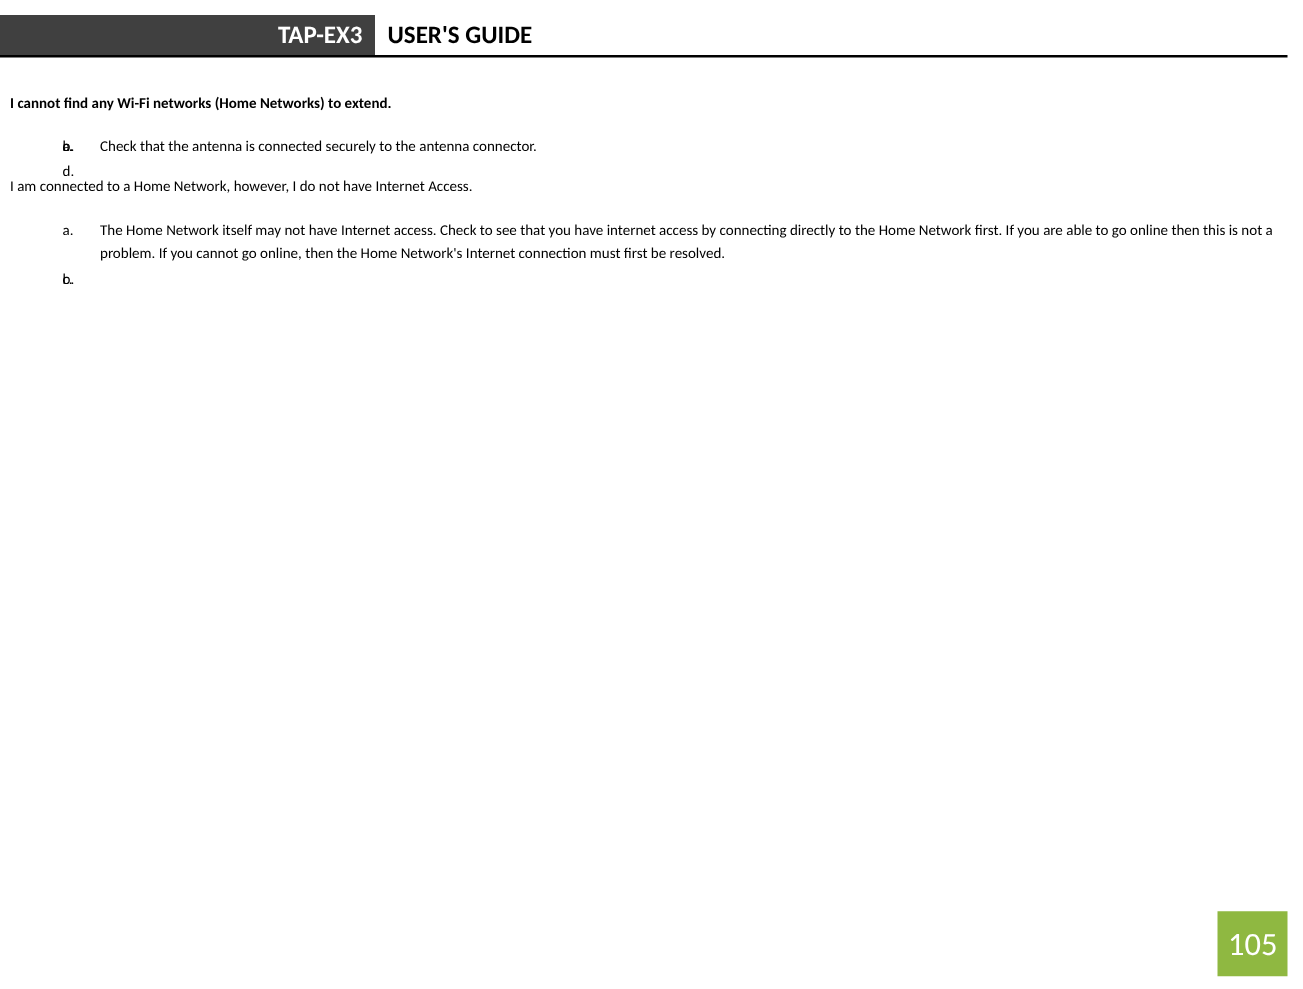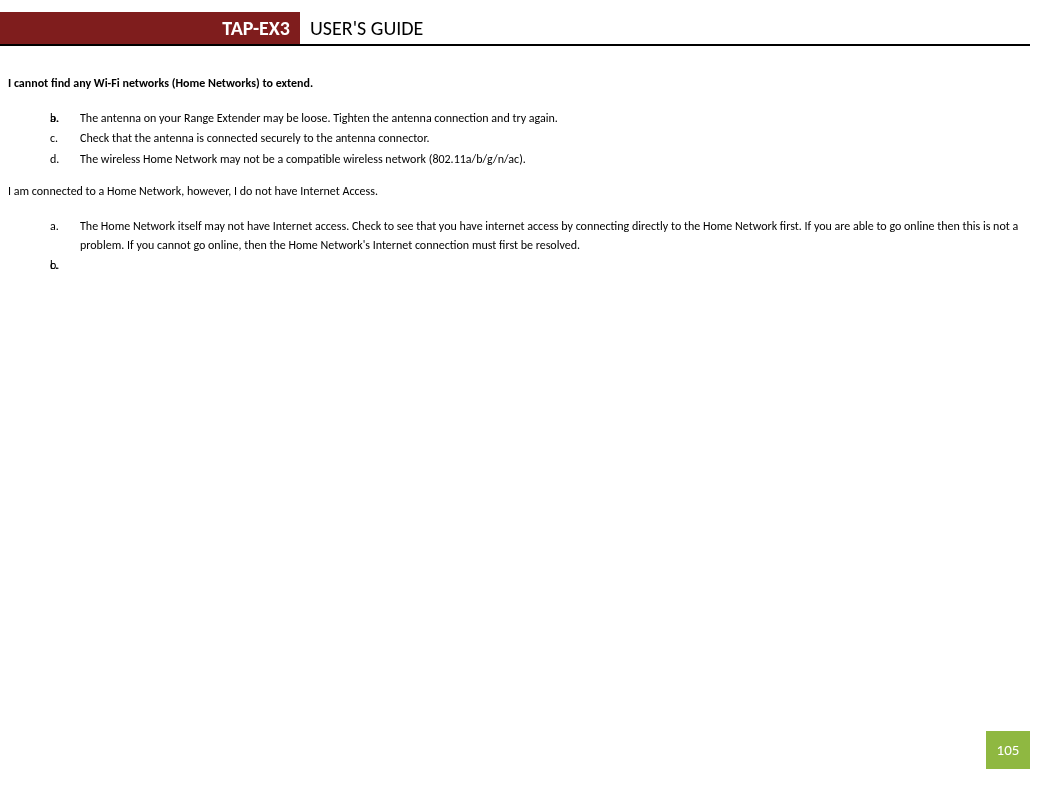--- a/index.html
+++ b/index.html
@@ -11,32 +11,32 @@
     position: relative;
     color: #000;
   }
   .header {
     display: flex;
     align-items: stretch;
     border-bottom: 2px solid #000;
     margin: 12px 12px 0 0;
   }
   .header-badge {
-    background: #7f1d1d;
+    background: #404040;
     color: #fff;
     font-weight: bold;
     font-size: 20px;
     padding: 4px 10px 4px 10px;
     display: flex;
     align-items: center;
     min-width: 300px;
     justify-content: flex-end;
   }
   .header-title {
-    font-weight: normal;
+    font-weight: bold;
     font-size: 20px;
     padding: 4px 10px;
     display: flex;
     align-items: center;
   }
   .content {
     padding: 28px 18px 0 8px;
     font-size: 12px;
     line-height: 1.55;
   }
@@ -61,24 +61,24 @@
   }
   ol.alpha li .marker {
     position: absolute;
     left: -30px;
     top: 0;
   }
   .justify { text-align: justify; }
   .page-number {
     position: absolute;
     right: 12px;
-    bottom: 22px;
+    bottom: 10px;
     background: #8fb841;
     color: #fff;
-    font-size: 15px;
+    font-size: 26px;
     padding: 10px 8px;
     min-width: 44px;
     text-align: center;
   }
 </style>
 </head>
 <body>
 
 <div class="header">
   <div class="header-badge">TAP-EX3</div>
@@ -87,29 +87,27 @@
 
 <div class="content">
 
   <div class="section-heading">I cannot find any Wi-Fi networks (Home Networks) to extend.</div>
   <ol class="alpha">
     <li class="justify">
       <span class="marker">a.</span>
     </li>
     <li>
       <span class="marker">b.</span>
-      <span>The antenna on your Range Extender may be loose. Tighten the antenna connection and try again.</span>
     </li>
     <li>
       <span class="marker">c.</span>
       <span>Check that the antenna is connected securely to the antenna connector.</span>
     </li>
     <li>
       <span class="marker">d.</span>
-      <span>The wireless Home Network may not be a compatible wireless network (802.11a/b/g/n/ac).</span>
     </li>
   </ol>
 
   <div class="section-heading2">I am connected to a Home Network, however, I do not have Internet Access.</div>
   <ol class="alpha">
     <li>
       <span class="marker">a.</span>
       <span>The Home Network itself may not have Internet access. Check to see that you have internet access by connecting directly to the Home Network first. If you are able to go online then this is not a problem. If you cannot go online, then the Home Network's Internet connection must first be resolved.</span>
     </li>
     <li class="justify">

